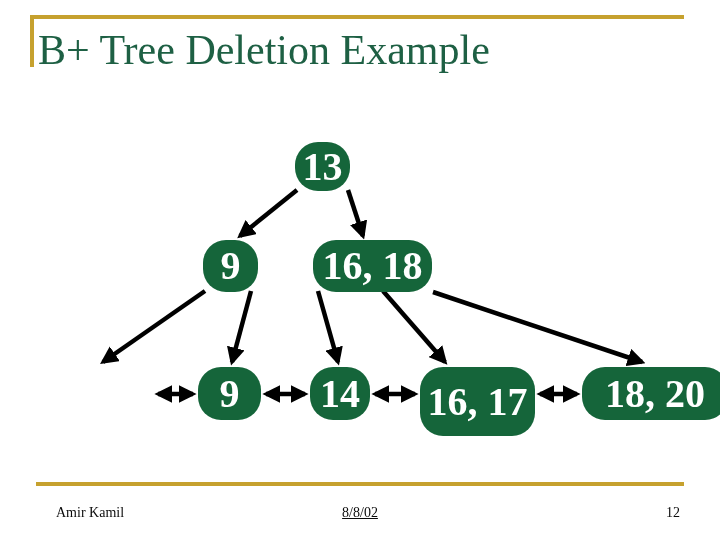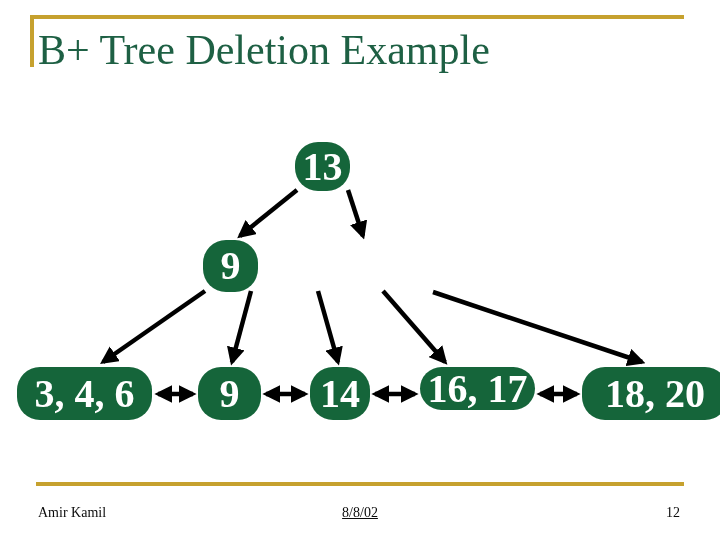--- a/index.html
+++ b/index.html
@@ -35,21 +35,21 @@
   .node {
     position: absolute; background: var(--node-green); color: var(--node-text);
     font-family: "Liberation Serif", serif; font-weight: bold; font-size: 40px;
     display: flex; align-items: center; justify-content: center;
     white-space: nowrap; line-height: 1; border-radius: 23px;
   }
   .footer-text {
     position: absolute; top: 505px; font-family: "Liberation Serif", serif;
     font-size: 14px; color: var(--text-black);
   }
-  .footer-author { left: 38px; }
+  .footer-author { left: 56px; }
   .footer-date { left: 0; width: 720px; text-align: center; text-decoration: underline; }
   .footer-page { right: 40px; text-align: left; }
 </style>
 </head>
 <body>
 
 <div class="slide">
 
   <div class="gold-top"></div>
   <div class="gold-left"></div>
@@ -71,25 +71,25 @@
     <line x1="433" y1="292" x2="642" y2="362" marker-end="url(#ah)"></line>
     <line x1="158" y1="394" x2="193" y2="394" marker-start="url(#ah)" marker-end="url(#ah)"></line>
     <line x1="266" y1="394" x2="305" y2="394" marker-start="url(#ah)" marker-end="url(#ah)"></line>
     <line x1="375" y1="394" x2="415" y2="394" marker-start="url(#ah)" marker-end="url(#ah)"></line>
     <line x1="540" y1="394" x2="577" y2="394" marker-start="url(#ah)" marker-end="url(#ah)"></line>
   </svg>
 
   <div class="node" style="left:295px; top:142px; width:55px;  height:49px;">13</div>
 
   <div class="node" style="left:203px; top:240px; width:55px;  height:52px;">9</div>
+  <div class="node" style="left:313px; top:240px; width:119px; height:52px;">16, 18</div>
 
-  <div class="node" style="left:17px;  top:367px; width:135px; height:53px;">3, 4, 6</div>
   <div class="node" style="left:198px; top:367px; width:63px;  height:53px;">9</div>
   <div class="node" style="left:310px; top:367px; width:60px;  height:53px;">14</div>
-  <div class="node" style="left:420px; top:367px; width:115px; height:43px;">16, 17</div>
+  <div class="node" style="left:420px; top:367px; width:115px; height:69px;">16, 17</div>
   <div class="node" style="left:582px; top:367px; width:146px; height:53px;">18, 20</div>
 
   <div class="gold-bottom"></div>
 
   <div class="footer-text footer-author">Amir Kamil</div>
   <div class="footer-text footer-date">8/8/02</div>
   <div class="footer-text footer-page">12</div>
 
 </div>
 

